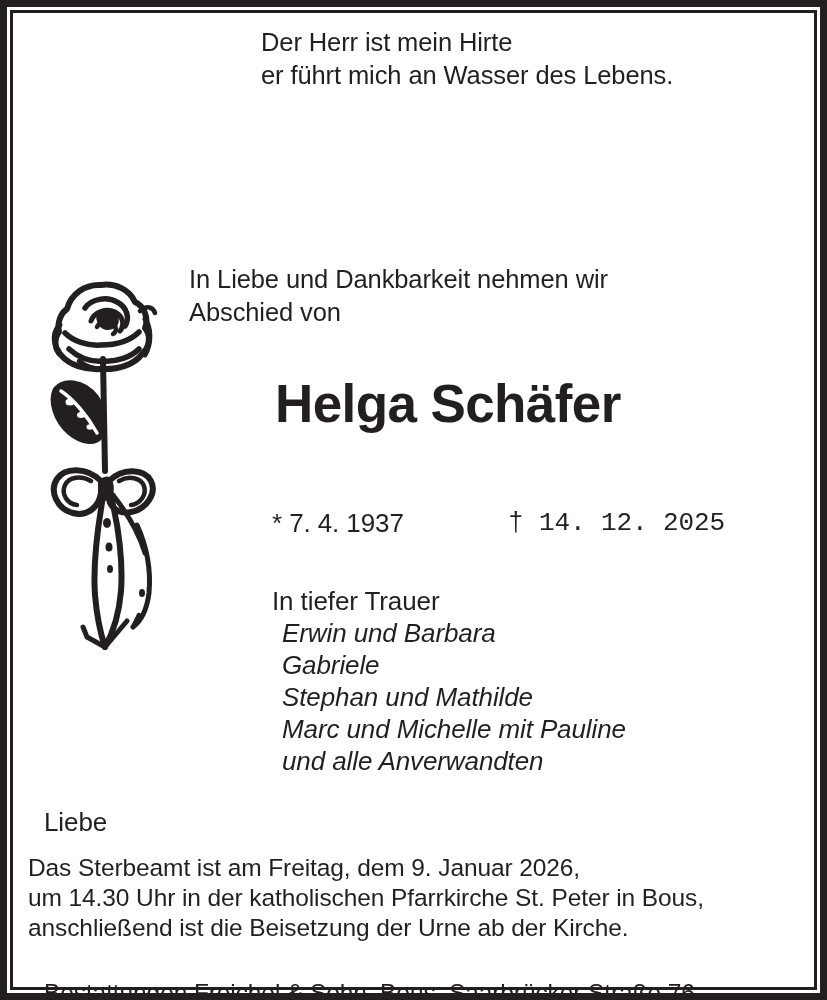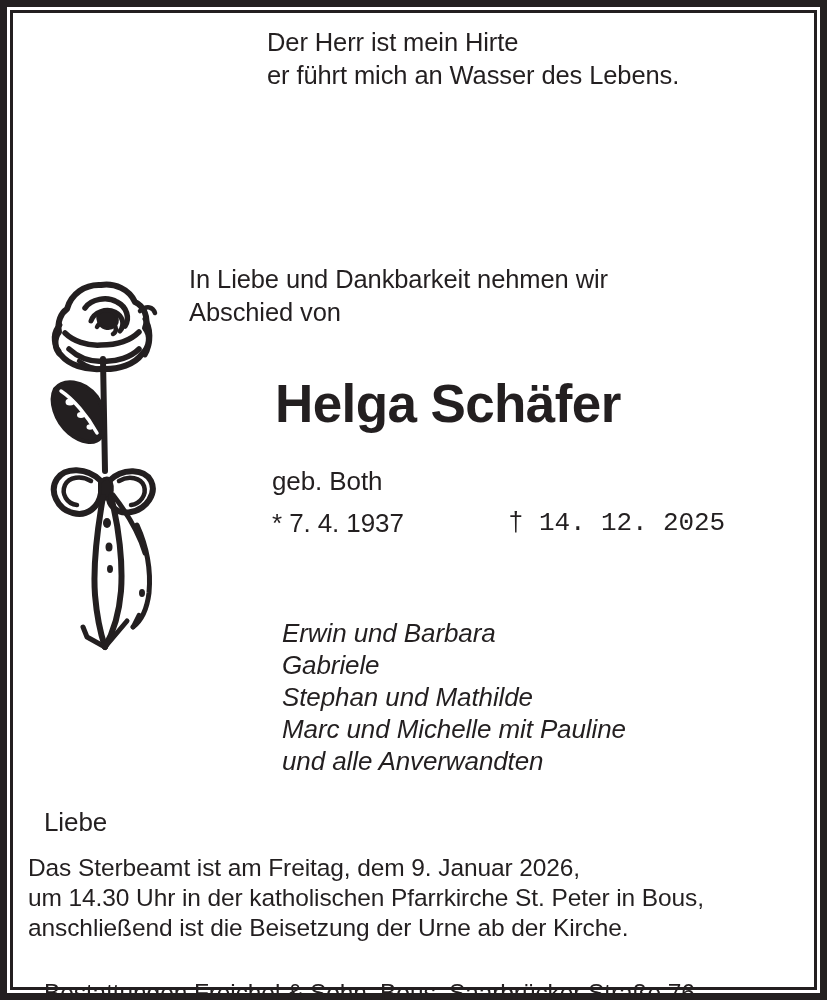--- a/index.html
+++ b/index.html
@@ -49,21 +49,21 @@
   .txt {
     color: #231f20;
     white-space: pre;
     line-height: 1.30;
     letter-spacing: -0.1px;
   }
   .abs { position: absolute; }
 
   
   #verse-scripture, #verse-poem {
-    left: 254px;
+    left: 248px;
     font-size: 25.5px;
     line-height: 33px;
   }
   #verse-scripture { top: 13px; }
   #verse-poem      { top: 92px; }
 
   
   #farewell-intro {
     left: 176px;
     top: 250px;
@@ -207,24 +207,24 @@
             <path d="M66 372 L88 346" stroke-width="5"></path>
             <path d="M94 352 L100 340" stroke-width="4.5"></path>
             <ellipse cx="103" cy="318" rx="3" ry="4" fill="#231f20" stroke="none"></ellipse>
           </svg>
         </div>
 
         <div class="abs txt" id="farewell-intro">In Liebe und Dankbarkeit nehmen wir
 Abschied von</div>
 
         <div class="abs txt" id="deceased-name">Helga Schäfer</div>
-        <div class="abs txt" id="deceased-maiden">geb. Both</div>
         <div class="abs txt" id="date-born">* 7. 4. 1937</div>
         <div class="abs txt" id="date-died">† 14. 12. 2025</div>
 
+        <div class="abs txt" id="mourners-heading">In tiefer Trauer</div>
         <div class="abs txt" id="mourners-list">Erwin und Barbara
 Gabriele
 Stephan und Mathilde
 Marc und Michelle mit Pauline
 und alle Anverwandten</div>
 
         <div class="abs txt" id="place-line">Liebe</div>
         <div class="abs txt" id="service-details">Das Sterbeamt ist am Freitag, dem 9. Januar 2026,
 um 14.30 Uhr in der katholischen Pfarrkirche St. Peter in Bous,
 anschließend ist die Beisetzung der Urne ab der Kirche.</div>

